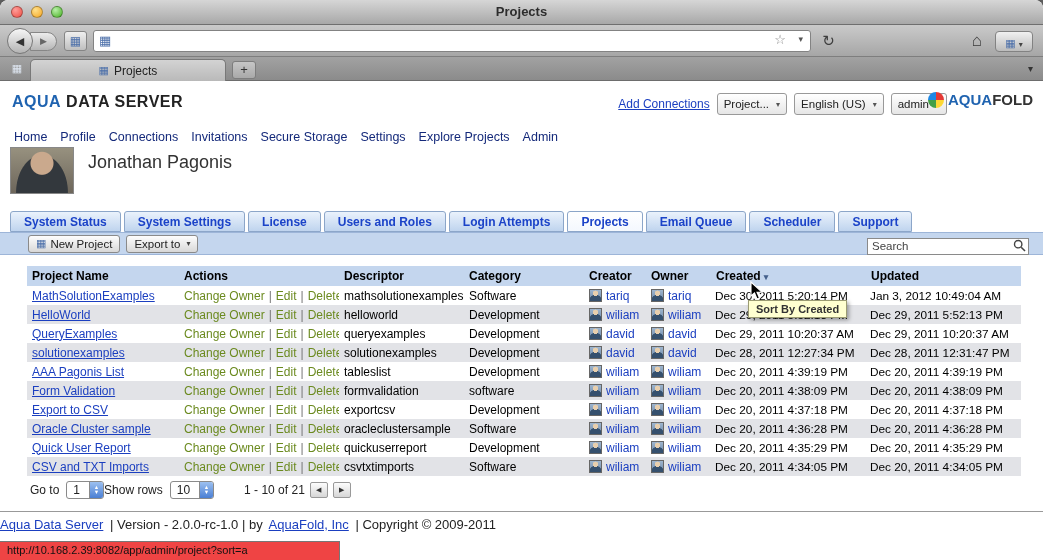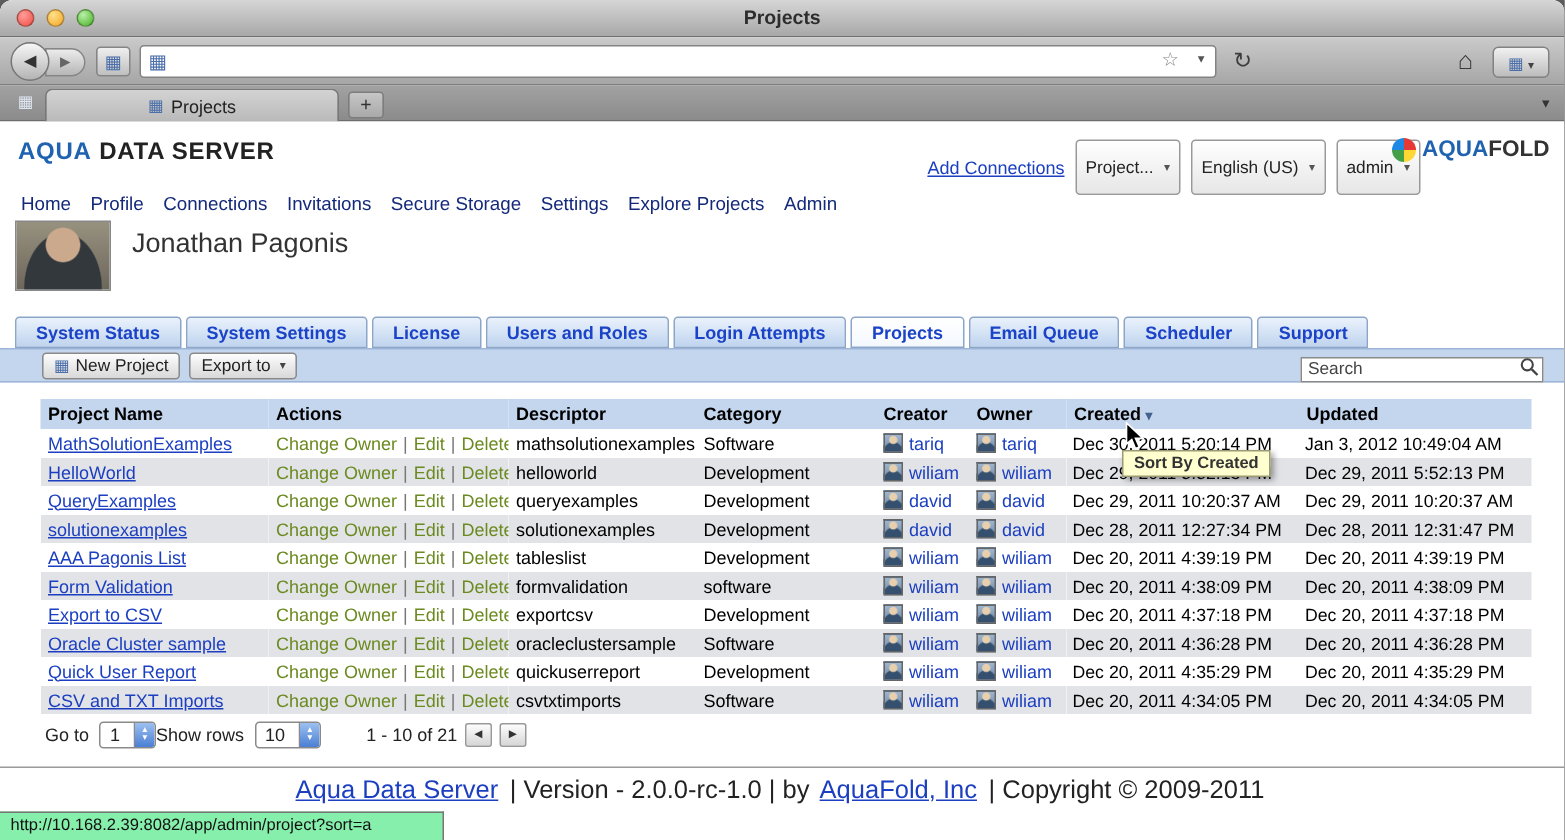--- a/index.html
+++ b/index.html
@@ -71,21 +71,21 @@
 
   
   .content { position:absolute; top:81px; left:0; right:0; bottom:0; background:#fff; }
 
   .ads-logo { position:absolute; top:12px; left:12px; font-size:16px; font-weight:bold; letter-spacing:.5px; }
   .ads-logo .aqua { color:#1f63b0; }
   .ads-logo .rest { color:#222; margin-left:5px; }
 
   .header-right { position:absolute; top:12px; right:96px; display:flex; align-items:center; }
   .add-conn { color:#1b3fc0; text-decoration:underline; font-size:12px; cursor:pointer; }
-  .hselect { display:inline-flex; align-items:center; height:37px; border:1px solid #999;
+  .hselect { display:inline-flex; align-items:center; height:22px; border:1px solid #999;
              border-radius:3px; background:linear-gradient(#ffffff,#e6e6e6); font-size:11.5px;
              padding:0 6px; color:#222; margin-left:7px; cursor:pointer; }
   .hselect .car { font-size:8px; color:#555; margin-left:7px; }
 
   .aquafold { position:absolute; top:10px; right:10px; display:flex; align-items:center;
               font-size:15px; font-weight:bold; }
   .af-mark { width:16px; height:16px; border-radius:50%; margin-right:4px;
              background:conic-gradient(#e53935 0 90deg, #fdd835 90deg 180deg, #43a047 180deg 270deg, #1e88e5 270deg 360deg); }
   .af-aqua { color:#1f63b0; } .af-fold { color:#333; }
 
@@ -158,26 +158,26 @@
                   font-size:5.5px; line-height:5.5px; border-left:1px solid #8a8a8a;
                   border-radius:0 2px 2px 0; }
   .pg-range { margin-left:30px; }
   .pg-btn { width:18px; height:16px; border:1px solid #999; border-radius:2px;
             background:linear-gradient(#fdfdfd,#d6d6d6); font-size:7px; line-height:14px;
             text-align:center; color:#333; margin-left:5px; cursor:pointer; }
   .sr-label { }
 
   
   .footer { position:absolute; left:0; right:0; top:430px; border-top:1px solid #999;
-            padding-top:5px; text-align:center; font-size:17px; color:#222; }
+            padding-top:5px; font-size:13px; color:#222; }
   .footer a { color:#1b3fc0; text-decoration:underline; cursor:pointer; }
   .footer span { margin:0 3px; }
 
   
-  .status-pop { position:absolute; left:0; bottom:0; width:296px; height:19px; background:#86efac;
+  .status-pop { position:absolute; left:0; bottom:0; width:340px; height:19px; background:#ef4444;
                 border:1px solid #777; border-left:none; border-bottom:none; font-size:11px;
                 line-height:17px; padding-left:7px; color:#111; z-index:30; white-space:nowrap; overflow:hidden; }
 </style>
 </head>
 <body>
 
 <div class="window">
 
   <div class="titlebar">
     <span class="traffic t-red"></span>

